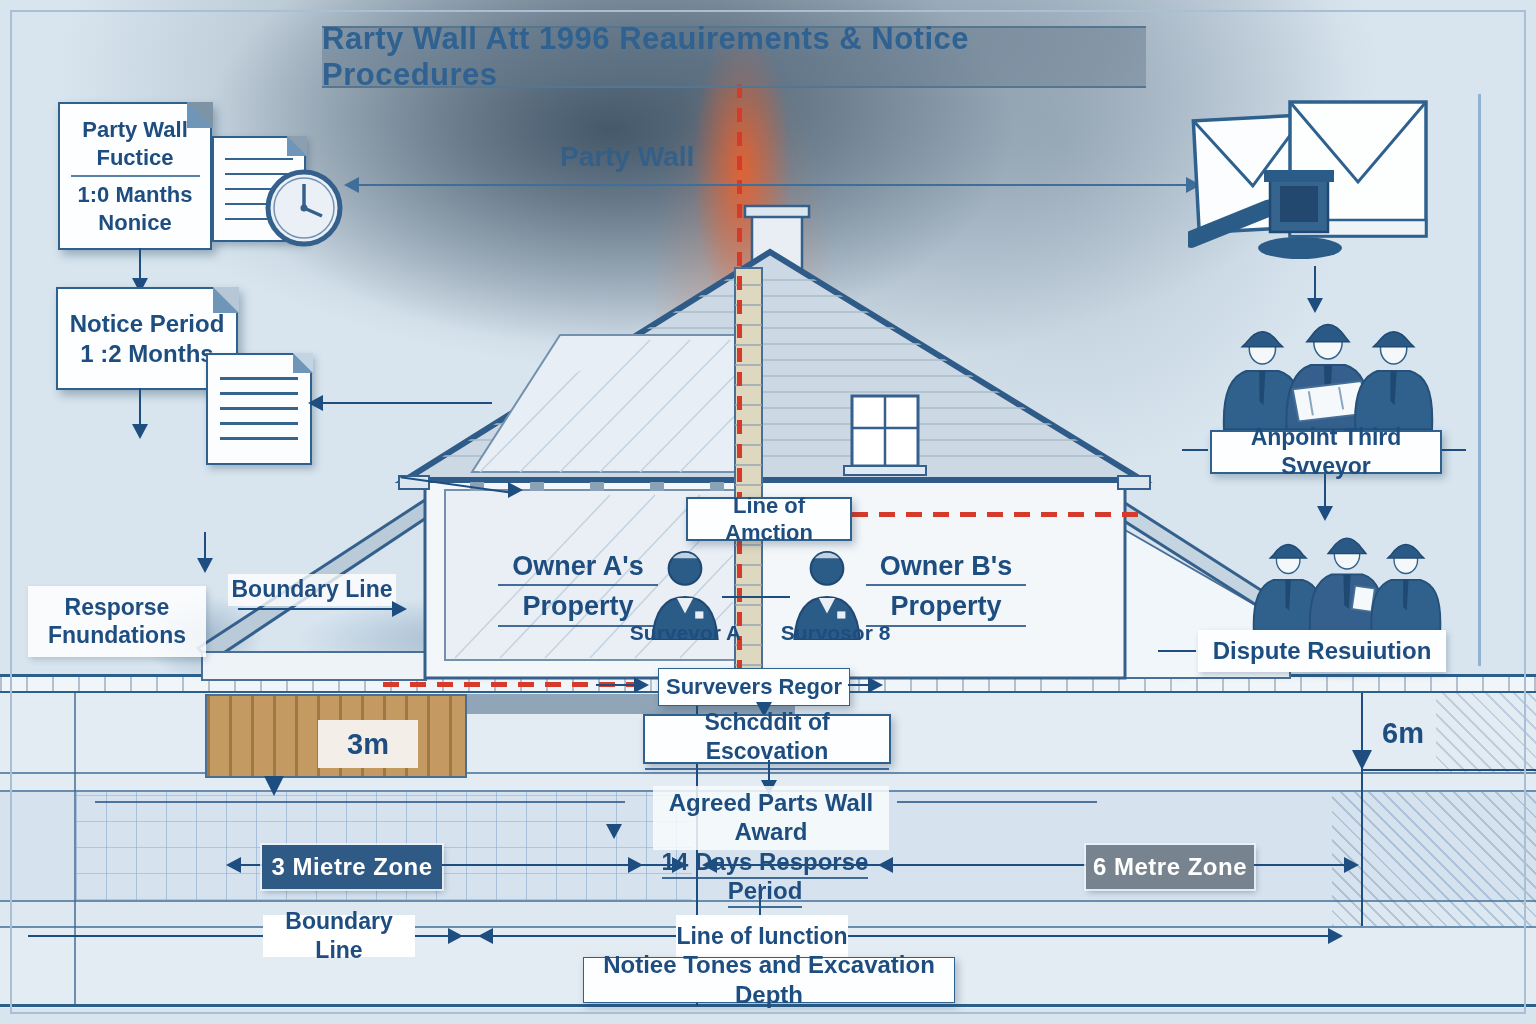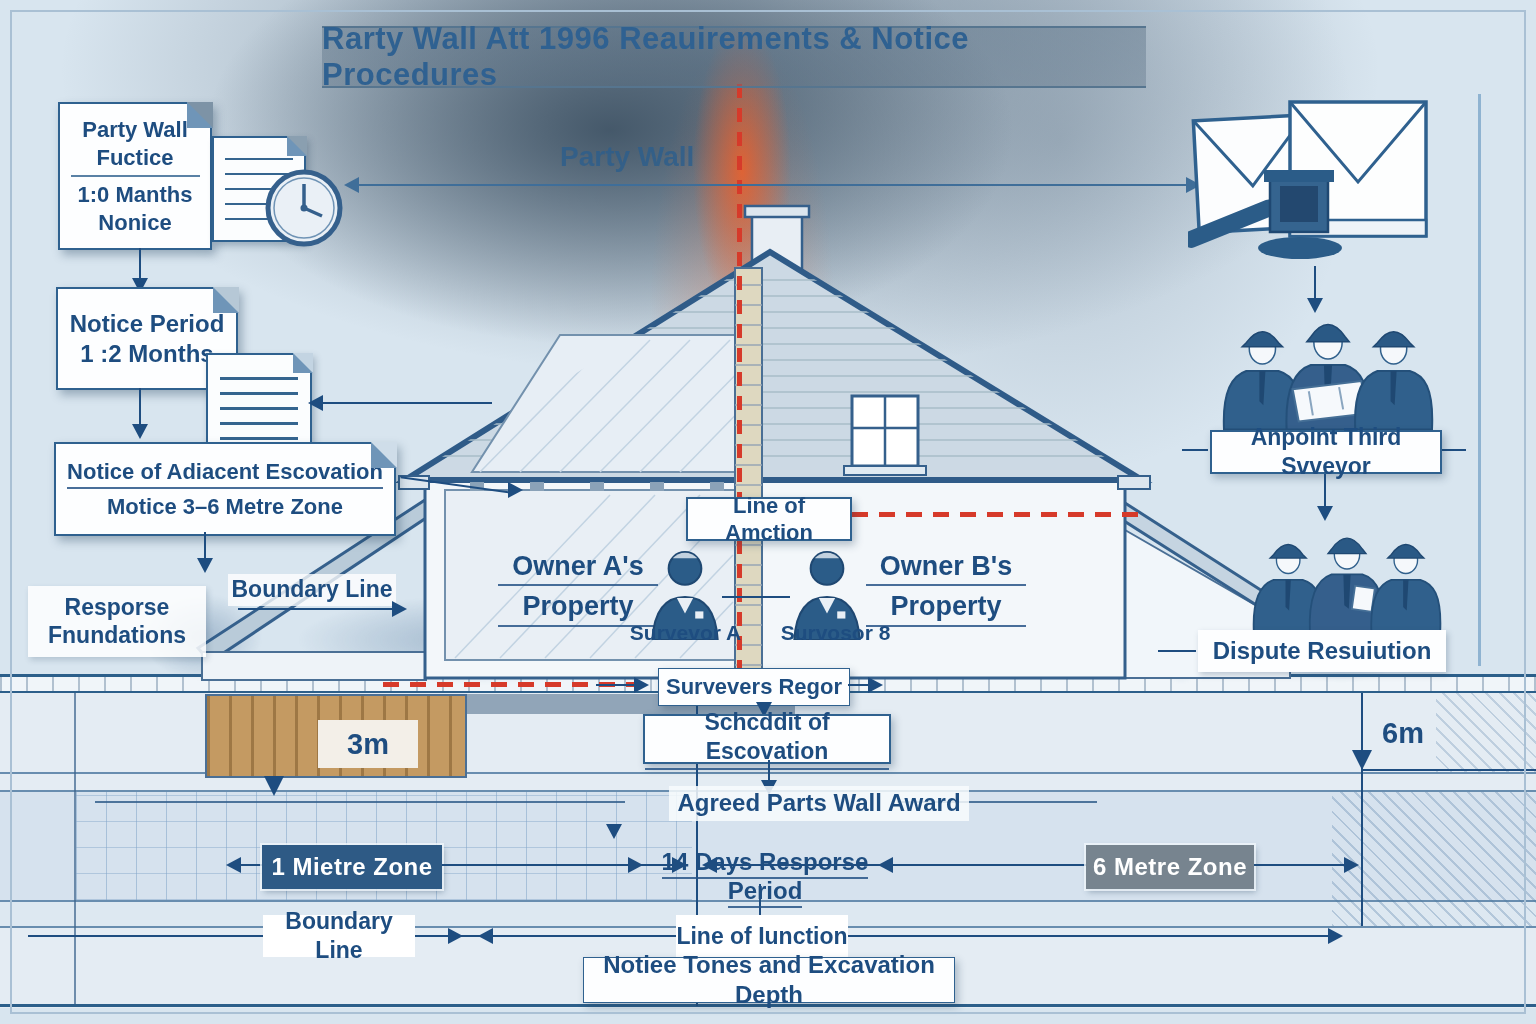--- a/index.html
+++ b/index.html
@@ -229,25 +229,20 @@
     <span>Notice Period</span>
     <span>1 :2 Months</span>
   </div>
   <div class="vl" style="left:139px;top:388px;height:38px;"></div>
   <div class="ah d" style="left:132px;top:424px;"></div>
   <div class="doc" style="left:206px;top:353px;width:102px;height:108px;">
     <div class="fold" style="border-top-color:#c3d4e2;border-top-width:20px;border-left-width:20px;"></div>
       <div class="lines"></div>
   </div>
 
-  <div class="box page" style="left:54px;top:442px;width:338px;height:90px;font-size:22px;">
-    <div class="fold" style="border-top-color:#cfdde9;"></div>
-    <span class="und">Notice of Adiacent Escovation</span>
-    <span style="margin-top:4px;">Motice  3–6 Metre Zone</span>
-  </div>
   <div class="vl" style="left:204px;top:532px;height:28px;"></div>
   <div class="ah d" style="left:197px;top:558px;"></div>
 
   <div class="hl" style="left:322px;top:402px;width:170px;"></div>
   <div class="ah l" style="left:308px;top:395px;"></div>
   <div class="hl" style="left:400px;top:484px;width:112px;transform:rotate(8deg);"></div>
   <div class="ah r" style="left:508px;top:482px;"></div>
 
   <div class="plain" style="left:228px;top:574px;width:168px;font-size:23px;background:rgba(255,255,255,.78);padding:2px 0;">
     <span>Boundary Line</span></div>
@@ -390,35 +385,35 @@
   <div class="ah d" style="left:756px;top:702px;"></div>
 
   <div class="box" style="left:643px;top:714px;width:244px;height:46px;font-size:23px;">
     <span class="und">Schcddit of Escovation</span>
     </div>
   <div class="vl" style="left:768px;top:760px;height:22px;"></div>
   <div class="ah d" style="left:761px;top:780px;"></div>
 
   <div class="hl" style="left:95px;top:801px;width:530px;background:rgba(53,96,140,.85);"></div>
   <div class="hl" style="left:897px;top:801px;width:200px;background:rgba(53,96,140,.85);"></div>
-  <div class="plain" style="left:669px;top:786px;width:300px;font-size:24px;background:rgba(248,251,253,.85);padding:3px 0;">
+  <div class="plain" style="left:653px;top:786px;width:236px;font-size:24px;background:rgba(248,251,253,.85);padding:3px 0;">
     <span>Agreed Parts Wall Award</span></div>
   <div class="ah d" style="left:606px;top:824px;"></div>
 
   <div class="hl" style="left:468px;top:864px;width:162px;"></div>
   <div class="ah r" style="left:628px;top:857px;"></div>
   <div class="plain" style="left:645px;top:848px;width:240px;font-size:24px;">
     <span class="und">14 Days Resporse Period</span></div>
   <div class="hl" style="left:892px;top:864px;width:190px;"></div>
   <div class="ah l" style="left:878px;top:857px;"></div>
 
   <div class="ah l" style="left:226px;top:857px;"></div>
   <div class="hl" style="left:241px;top:864px;width:21px;"></div>
   <div class="badge" style="left:262px;top:845px;width:180px;height:44px;background:var(--zone3-bg,#2e5a85);">
-    <span>1 Mietre Zone</span>
+    <span>3 Mietre Zone</span>
     </div>
   <div class="hl" style="left:442px;top:864px;width:232px;"></div>
   <div class="ah r" style="left:672px;top:857px;"></div>
 
   <div class="ah l" style="left:702px;top:857px;"></div>
   <div class="hl" style="left:717px;top:864px;width:369px;"></div>
   <div class="badge" style="left:1086px;top:845px;width:168px;height:44px;background:var(--zone6-bg,#77848f);">
     <span>6 Metre Zone</span>
     </div>
   <div class="hl" style="left:1254px;top:864px;width:92px;"></div>

